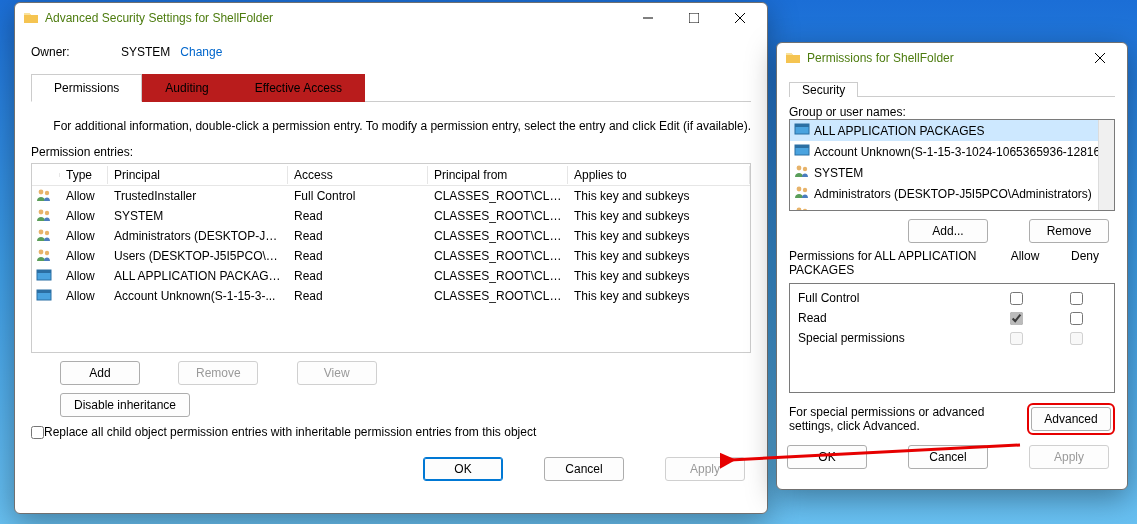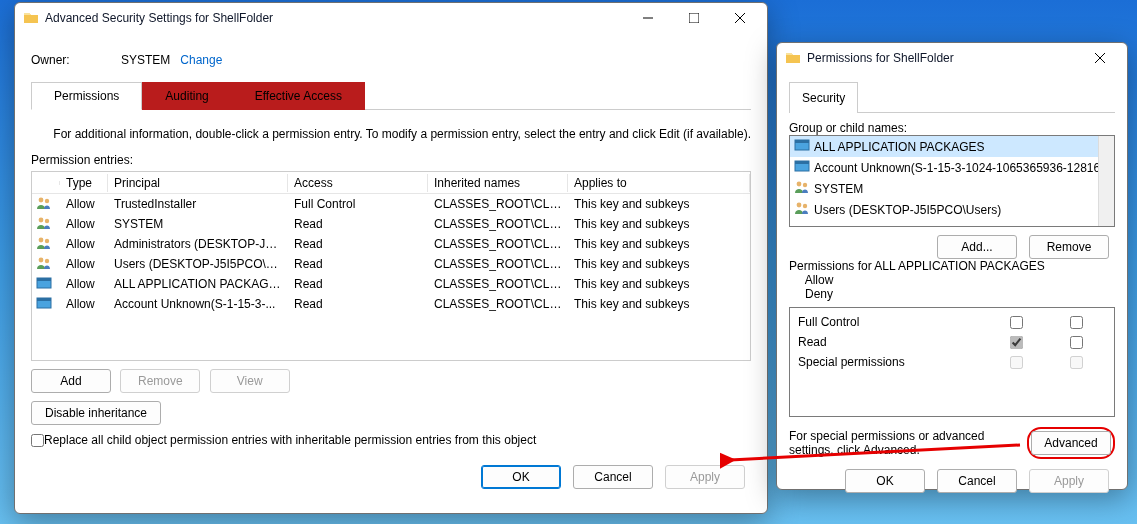--- a/index.html
+++ b/index.html
@@ -1,68 +1,68 @@
 <!DOCTYPE html>
 <html><head>
 <meta charset="utf-8">
 <style>
   * { box-sizing: border-box; font-family: "Segoe UI", Tahoma, sans-serif; font-size: 12px; }
   body { margin: 0; width: 1137px; height: 524px; background: linear-gradient(180deg,#1b6ed6 0%, #3d9ce5 50%, #68c0f1 100%); overflow: hidden; position: relative; }
   .window { position: absolute; background: #fff; border: 1px solid #707070; box-shadow: 0 8px 30px rgba(0,0,0,.35); border-radius: 6px; }
   .titlebar { display: flex; align-items: center; height: 30px; padding: 0 4px 0 8px; }
-  .titlebar .title { flex: 1; font-size: 12px; color:#0f172a; }
+  .titlebar .title { flex: 1; font-size: 12px; color:#4d7c0f; }
   .titlebar .icon-folder { width:16px; height:16px; margin-right:6px; display:inline-block; }
   .titlebar .icon-folder svg { width:16px; height:16px; }
   .winbtns { display:flex; }
   .winbtn { width:46px; height:30px; display:flex; align-items:center; justify-content:center; }
   .winbtn svg { width:10px; height:10px; stroke:#000; stroke-width:1; fill:none; }
   .content { padding: 12px 16px 10px 16px; }
-  .owner-row { display:flex; align-items:center; margin-bottom: 14px; margin-top: 8px; }
+  .owner-row { display:flex; align-items:center; margin-bottom: 14px; }
   .owner-label { width: 90px; }
   .owner-value { margin-right: 10px; }
   .link { color:#0066cc; cursor:pointer; }
   .tabs { display:flex; border-bottom:1px solid #ccc; margin-bottom:17px; }
   .tab { padding: 6px 22px; border:1px solid transparent; border-bottom:none; position:relative; top:1px; background:#b91c1c; }
   .tab.active { background:#fff; border-color:#ccc; border-bottom:1px solid #fff; }
   .info-line { margin-bottom: 12px; text-align: right; }
   .section-label { margin-bottom: 4px; }
   .table { border:1px solid #ccc; height: 190px; overflow:hidden; }
   .thead, .trow { display:flex; align-items:center; }
   .thead { background:#fff; border-bottom:1px solid #e6e6e6; height:22px; }
   .th, .td { padding: 2px 6px; overflow:hidden; white-space:nowrap; text-overflow:ellipsis; }
   .th { border-right:1px solid #e6e6e6; }
   .col-icon { width:28px; flex:none; padding-left:4px; }
   .col-type { width:48px; flex:none; }
   .col-principal { width:180px; flex:none; }
   .col-access { width:140px; flex:none; }
   .col-inherited { width:140px; flex:none; }
   .col-applies { flex:1; }
   .trow { height:20px; }
-  .btn { min-width:80px; height:24px; background:#fdfdfd; border:1px solid #adadad; border-radius:3px; display:inline-flex; align-items:center; justify-content:center; padding:0 10px; margin-right:6px; }
+  .btn { min-width:80px; height:24px; background:#fdfdfd; border:1px solid #adadad; border-radius:3px; display:inline-flex; align-items:center; justify-content:center; padding:0 10px; margin-right:6px;margin-left:29px; }
   .btn.disabled { color:#9a9a9a; border-color:#d0d0d0; }
   .btn.default { border-color:#0078d4; box-shadow: inset 0 0 0 1px #0078d4; }
   .btn-row { margin-top:8px; }
   .checkbox-row { display:flex; align-items:center; margin-top:8px; }
   input[type=checkbox] { width:13px; height:13px; margin:0; }
   .dialog-footer { display:flex; justify-content:flex-end; gap:6px; padding:8px 16px; }
   
   .perm-window .content { padding: 8px 12px 8px 12px; }
-  .tabsmall { display:inline-block; padding:8px 12px; border:1px solid #ccc; border-bottom:none; background:#fff; position:relative; top:1px; }
+  .tabsmall { display:inline-block; padding:0 12px; border:1px solid #ccc; border-bottom:none; background:#fff; position:relative; top:1px; }
   .tabstrip { border-bottom:1px solid #ccc; margin-bottom:8px; }
   .listbox { border:1px solid #7a7a7a; height:92px; overflow:hidden; position:relative; }
   .listrow { display:flex; align-items:center; padding:1px 4px; gap:4px; white-space:nowrap; overflow:hidden; }
   .listrow.selected { background:#cde8ff; }
   .listbox .scroll { position:absolute; right:0; top:0; bottom:0; width:16px; background:#f0f0f0; border-left:1px solid #dcdcdc; }
   .perm-grid { border:1px solid #7a7a7a; margin-top:6px; padding:4px 8px 6px 8px; position:relative; height:110px; }
   .perm-grid .rowp { display:flex; align-items:center; height:20px; }
   .perm-grid .rowp .name { flex:1; }
   .perm-grid .rowp .cb { width:60px; display:flex; justify-content:center; }
   .prompt { display:flex; align-items:center; margin-top:10px;gap:32px; }
   .prompt .text { flex:1; font-size:12px; }
-  .highlight { border:2px solid #e60000; padding:2px; border-radius:14px; }
+  .highlight { border:2px solid #e60000; padding:2px; border-radius:6px; }
   .arrow { position:absolute; left:720px; top:440px; width:320px; height:30px; pointer-events:none; }
   .footer2 { display:flex; justify-content:flex-end; gap:6px; padding-top:10px; }
   .iconsvg { width:16px; height:16px; }
 </style>
 </head>
 <body>
 
 <div class="window" style="left:14px; top:2px; width:754px; height:512px;">
   <div class="titlebar">
     <span class="icon-folder">
@@ -103,21 +103,21 @@
       <div class="tab">Effective Access</div>
     </div>
     <div class="info-line">For additional information, double-click a permission entry. To modify a permission entry, select the entry and click Edit (if available).</div>
     <div class="section-label">Permission entries:</div>
     <div class="table">
       <div class="thead">
         <div class="th col-icon"></div>
         <div class="th col-type">Type</div>
         <div class="th col-principal">Principal</div>
         <div class="th col-access">Access</div>
-        <div class="th col-inherited">Inherited names</div>
+        <div class="th col-inherited">Principal from</div>
         <div class="th col-applies">Applies to</div>
       </div>
       <div id="tbody">
           <div class="trow">
             <div class="td col-icon"><svg class="iconsvg" viewBox="0 0 16 16">
                 <circle cx="5" cy="5" r="2.4" fill="#e7b36a"></circle>
                 <path d="M1 14c0-3 2-4 4-4s4 1 4 4" fill="#5a9e5a"></path>
                 <circle cx="11" cy="6" r="2.2" fill="#e7b36a"></circle>
                 <path d="M8 14c0-2.5 1.5-3.5 3-3.5s3 1 3 3.5" fill="#4a7dbf"></path>
               </svg></div>
@@ -223,21 +223,21 @@
       <div class="winbtn">
           <svg viewBox="0 0 10 10">
             <line x1="0" y1="0" x2="10" y2="10"></line>
             <line x1="10" y1="0" x2="0" y2="10"></line>
           </svg>
         </div>
     </div>
   </div>
   <div class="content">
     <div class="tabstrip"><span class="tabsmall">Security</span></div>
-    <div>Group or child names:</div>
+    <div>Group or user names:</div>
     <div class="listbox">
       <div id="listrows">
           <div class="listrow selected">
             <span><svg class="iconsvg" viewBox="0 0 16 16">
                 <rect x="1" y="3" width="14" height="10" fill="#4aa3df" stroke="#2b6fa3"></rect>
                 <rect x="1" y="3" width="14" height="3" fill="#2b6fa3"></rect>
               </svg></span>
             <span>ALL APPLICATION PACKAGES</span>
           </div>
           <div class="listrow">
@@ -256,30 +256,39 @@
               </svg></span>
             <span>SYSTEM</span>
           </div>
           <div class="listrow">
             <span><svg class="iconsvg" viewBox="0 0 16 16">
                 <circle cx="5" cy="5" r="2.4" fill="#e7b36a"></circle>
                 <path d="M1 14c0-3 2-4 4-4s4 1 4 4" fill="#5a9e5a"></path>
                 <circle cx="11" cy="6" r="2.2" fill="#e7b36a"></circle>
                 <path d="M8 14c0-2.5 1.5-3.5 3-3.5s3 1 3 3.5" fill="#4a7dbf"></path>
               </svg></span>
+            <span>Administrators (DESKTOP-J5I5PCO\Administrators)</span>
+          </div>
+          <div class="listrow">
+            <span><svg class="iconsvg" viewBox="0 0 16 16">
+                <circle cx="5" cy="5" r="2.4" fill="#e7b36a"></circle>
+                <path d="M1 14c0-3 2-4 4-4s4 1 4 4" fill="#5a9e5a"></path>
+                <circle cx="11" cy="6" r="2.2" fill="#e7b36a"></circle>
+                <path d="M8 14c0-2.5 1.5-3.5 3-3.5s3 1 3 3.5" fill="#4a7dbf"></path>
+              </svg></span>
             <span>Users (DESKTOP-J5I5PCO\Users)</span>
           </div>
         </div>
       <div class="scroll"></div>
     </div>
     <div style="display:flex; justify-content:flex-end; gap:6px; margin-top:8px;">
       <span class="btn">Add...</span>
       <span class="btn">Remove</span>
     </div>
-    <div style="display:flex; flex-direction:column;">
+    <div style="display:flex; margin-top:6px;">
       <div style="flex:1">Permissions for ALL APPLICATION PACKAGES</div>
       <div class="collabel" style="width:60px; text-align:center">Allow</div>
       <div class="collabel" style="width:60px; text-align:center">Deny</div>
     </div>
     <div class="perm-grid">
       <div id="permrows">
           <div class="rowp">
             <span class="name">Full Control</span>
             <span class="cb">
               <input type="checkbox" style="">

